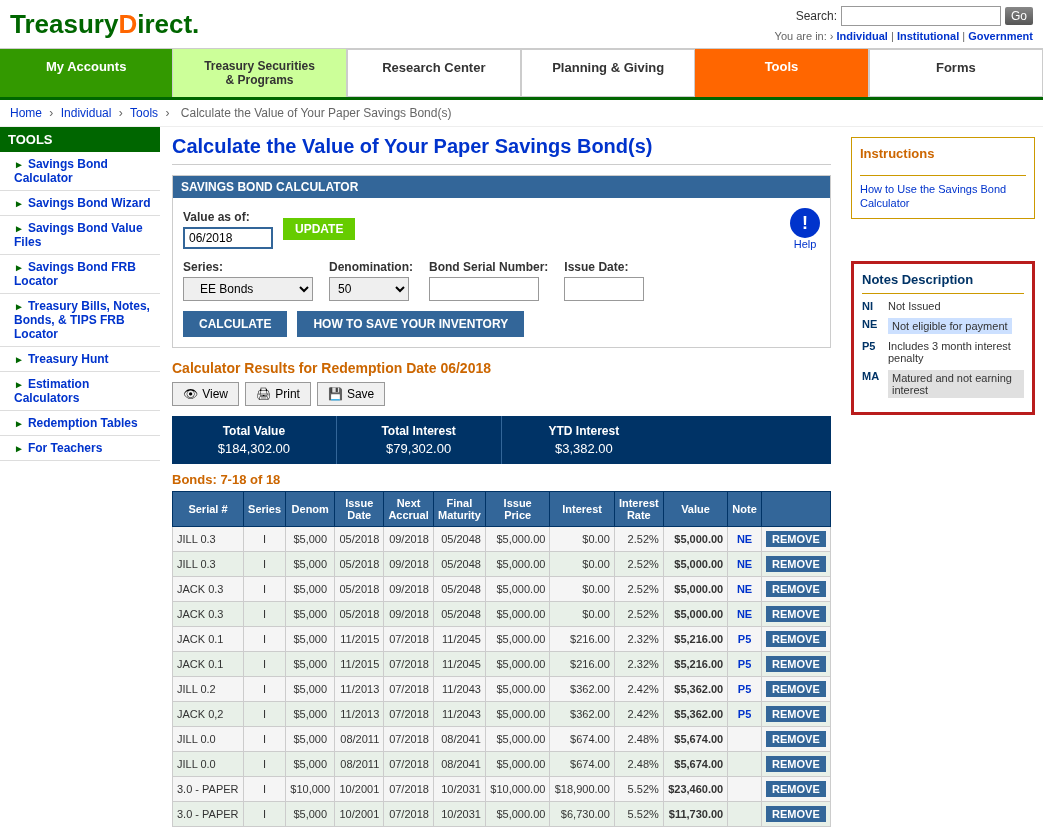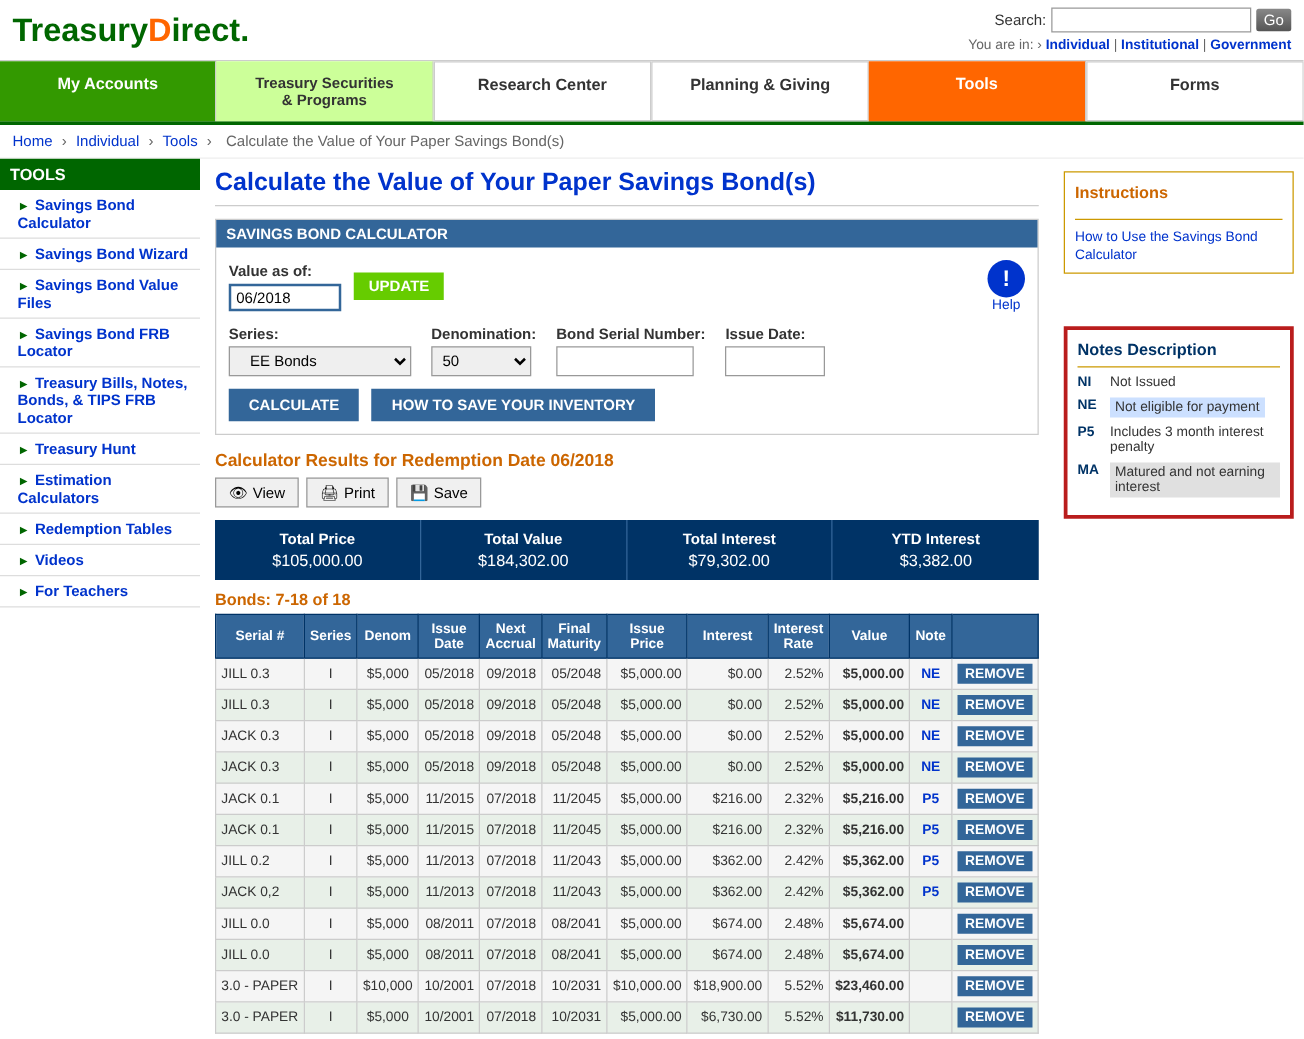--- a/index.html
+++ b/index.html
@@ -50,21 +50,21 @@
     #value-as-of-row { display: flex; align-items: center; gap: 10px; margin-bottom: 10px; }
     #value-as-of-input { width: 90px; height: 22px; border: 2px solid #336699; padding: 2px 4px; font-size: 12px; }
     #update-btn { background: #66cc00; color: #fff; border: none; padding: 4px 12px; font-weight: bold; font-size: 12px; cursor: pointer; }
     #help-icon { width: 30px; height: 30px; background: #0033cc; border-radius: 50%; color: #fff; font-weight: bold; font-size: 16px; display: flex; align-items: center; justify-content: center; cursor: pointer; }
     #help-text { font-size: 11px; color: #0033cc; text-align: center; cursor: pointer; }
     #help-area { display: flex; flex-direction: column; align-items: center; margin-left: auto; }
 
     #fields-row { display: flex; gap: 16px; align-items: flex-start; margin-bottom: 10px; }
     .field-group label { font-size: 12px; font-weight: bold; display: block; margin-bottom: 3px; }
     .field-group select, .field-group input[type=text] { height: 24px; font-size: 12px; border: 1px solid #999; padding: 2px 4px; }
-    #series-select { width: 146px; padding-left: 12px; }
+    #series-select { width: 130px; padding-left: 12px; }
     #denom-select { width: 80px; }
     #bond-serial-input { width: 110px; }
     #issue-date-input { width: 80px; }
 
     #calc-btns { display: flex; gap: 10px; align-items: center; }
     #calculate-btn { background: #336699; color: #fff; border: none; padding: 6px 16px; font-weight: bold; font-size: 12px; cursor: pointer; }
     #how-save-btn { background: #336699; color: #fff; border: none; padding: 6px 16px; font-weight: bold; font-size: 12px; cursor: pointer; }
 
     
     #results-title { color: #cc6600; font-size: 14px; font-weight: bold; margin: 10px 0 6px; }
@@ -150,21 +150,20 @@
   <div id="sidebar">
     <div id="sidebar-title">TOOLS</div>
     <div class="sidebar-item"><span class="sidebar-arrow">►</span>Savings Bond Calculator</div>
     <div class="sidebar-item"><span class="sidebar-arrow">►</span>Savings Bond Wizard</div>
     <div class="sidebar-item"><span class="sidebar-arrow">►</span>Savings Bond Value Files</div>
     <div class="sidebar-item"><span class="sidebar-arrow">►</span>Savings Bond FRB Locator</div>
     <div class="sidebar-item"><span class="sidebar-arrow">►</span>Treasury Bills, Notes, Bonds, &amp; TIPS FRB Locator</div>
     <div class="sidebar-item"><span class="sidebar-arrow">►</span>Treasury Hunt</div>
     <div class="sidebar-item"><span class="sidebar-arrow">►</span>Estimation Calculators</div>
     <div class="sidebar-item"><span class="sidebar-arrow">►</span>Redemption Tables</div>
-    <div class="sidebar-item"><span class="sidebar-arrow">►</span>Videos</div>
     <div class="sidebar-item"><span class="sidebar-arrow">►</span>For Teachers</div>
   </div>
 
   <div id="content">
     <h1 id="page-title">Calculate the Value of Your Paper Savings Bond(s)</h1>
 
     <div id="calc-box">
       <div id="calc-box-title">SAVINGS BOND CALCULATOR</div>
       <div id="calc-inner">
         <div id="value-as-of-row">
@@ -235,24 +234,20 @@
         <span>🖨</span>
         <span>Print</span>
       </button>
       <button class="action-btn">
         <span>💾</span>
         <span>Save</span>
       </button>
     </div>
 
     <div id="totals-row">
-      <div class="total-cell">
-        <div class="total-label">Total Price</div>
-        <div class="total-value">$105,000.00</div>
-      </div>
       <div class="total-cell">
         <div class="total-label">Total Value</div>
         <div class="total-value">$184,302.00</div>
       </div>
       <div class="total-cell">
         <div class="total-label">Total Interest</div>
         <div class="total-value">$79,302.00</div>
       </div>
       <div class="total-cell">
         <div class="total-label">YTD Interest</div>

